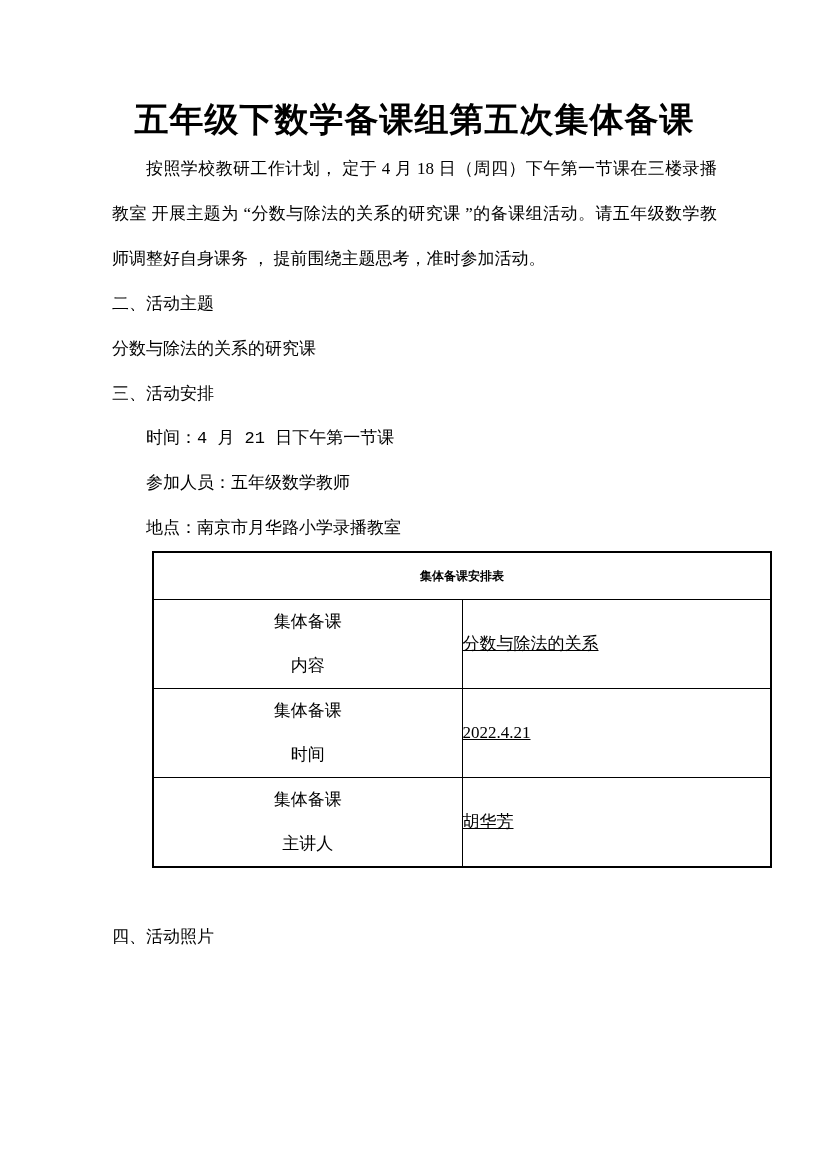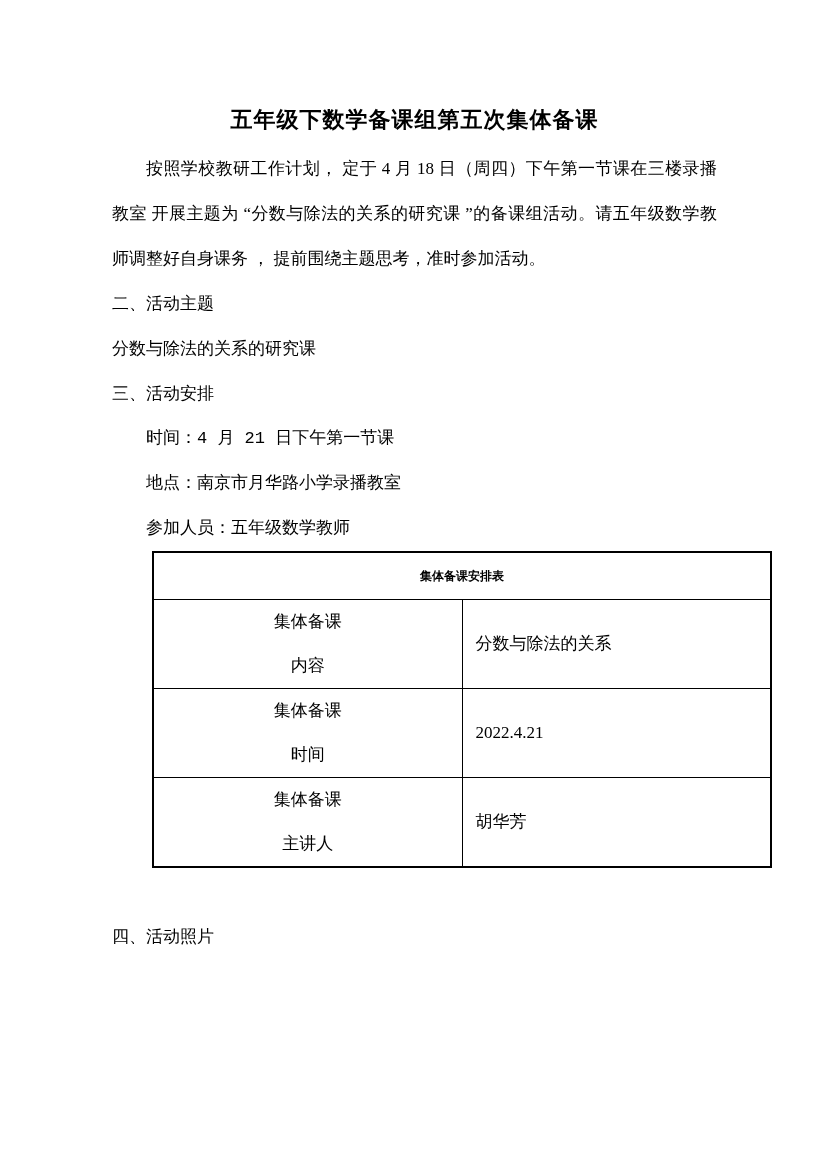--- a/index.html
+++ b/index.html
@@ -8,21 +8,21 @@
     height: 1170px;
     background: #ffffff;
     color: #000000;
     font-family: "Liberation Serif", "DejaVu Serif", serif;
     box-sizing: border-box;
     padding: 98px 110px 0 112px;
     overflow: hidden;
   }
   .doc-title {
     margin: 0;
-    font-size: 22px;
+    font-size: 34px;
     line-height: 44px;
     font-weight: bold;
     text-align: center;
     letter-spacing: 1px;
     white-space: nowrap;
   }
   .body-text {
     font-size: 17px;
     line-height: 45px;
   }
@@ -63,22 +63,22 @@
     width: 100px;
     height: 87px;
     text-align: center;
     vertical-align: middle;
     line-height: 44px;
     font-weight: normal;
   }
   .schedule td.value-cell {
     vertical-align: middle;
     text-align: left;
-    padding-left: 13px;
     line-height: 24px;
+    text-decoration: underline;
   }
   .photos-heading {
     margin-top: 46px;
   }
 </style>
 </head>
 <body>
 
 <div class="page">
 
@@ -86,22 +86,22 @@
 
   <div class="body-text">
 
     <p class="intro">按照学校教研工作计划， 定于 4 月 18 日（周四）下午第一节课在三楼录播教室 开展主题为 “分数与除法的关系的研究课 ”的备课组活动。请五年级数学教师调整好自身课务 ， 提前围绕主题思考，准时参加活动。</p>
 
     <p class="heading">二、活动主题</p>
     <p>分数与除法的关系的研究课</p>
 
     <p class="heading">三、活动安排</p>
     <p class="indented">时间：4 月 21 日下午第一节课</p>
+    <p class="indented">参加人员：五年级数学教师</p>
     <p class="indented">地点：南京市月华路小学录播教室</p>
-    <p class="indented">参加人员：五年级数学教师</p>
 
     <table class="schedule">
       <tbody>
         <tr>
           <th class="table-title-cell" colspan="2">集体备课安排表</th>
         </tr>
         <tr>
           <td class="label-cell">
             <div>集体备课</div>
             <div>内容</div>

